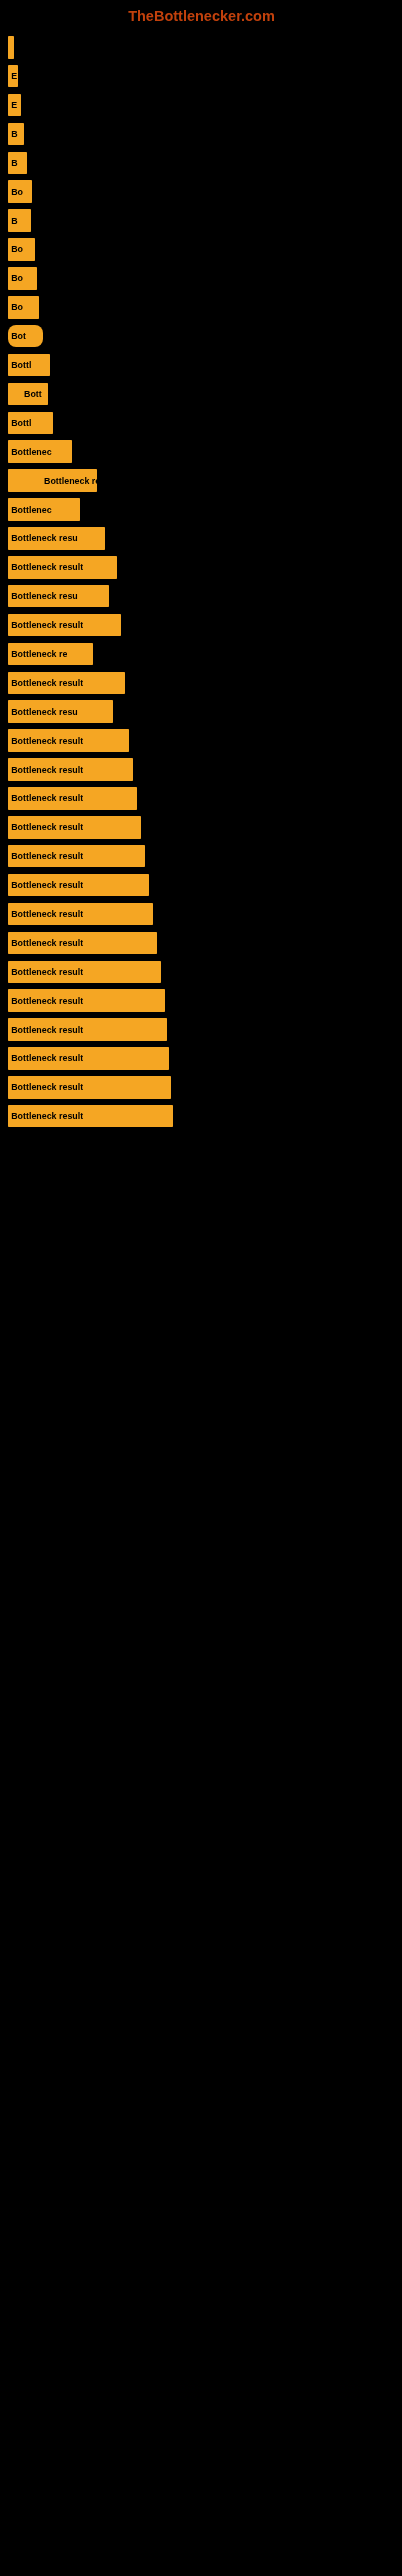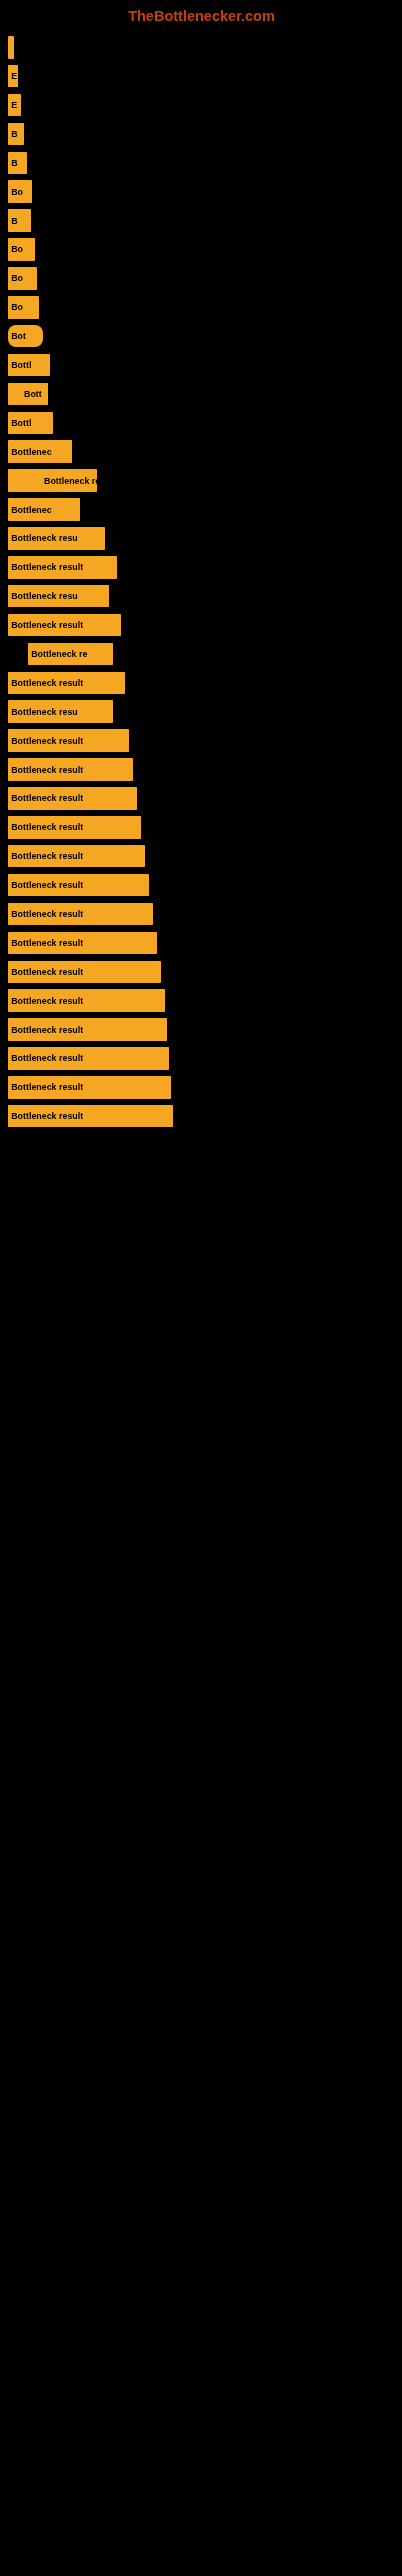--- a/index.html
+++ b/index.html
@@ -160,21 +160,21 @@
       <div class="bar" style="width: 101px;">
         <span class="bar-label">Bottleneck resu</span>
       </div>
     </div>
     <div class="bar-row">
       <div class="bar" style="width: 113px;">
         <span class="bar-label">Bottleneck result</span>
       </div>
     </div>
     <div class="bar-row">
-      <div class="bar" style="width: 85px; margin-left: 20px;">
+      <div class="bar" style="width: 85px;">
         <span class="bar-label">Bottleneck re</span>
       </div>
     </div>
     <div class="bar-row">
       <div class="bar" style="width: 117px;">
         <span class="bar-label">Bottleneck result</span>
       </div>
     </div>
     <div class="bar-row">
       <div class="bar" style="width: 105px;">

